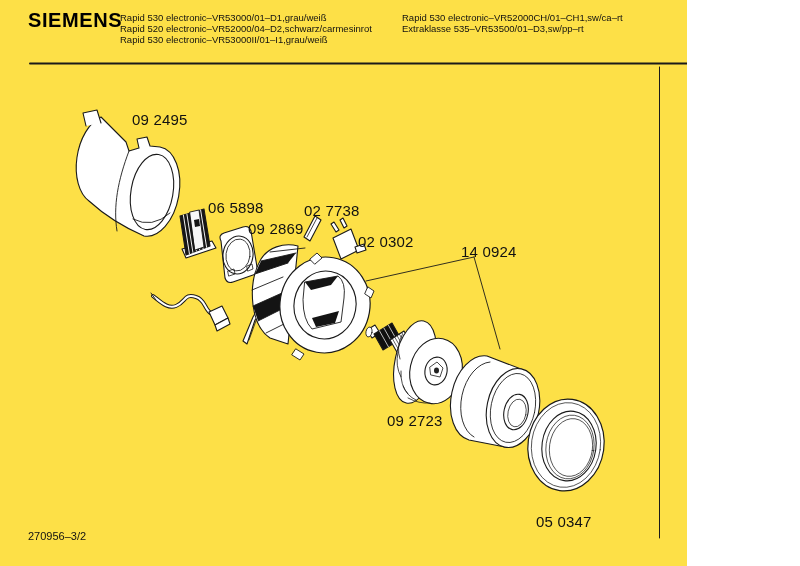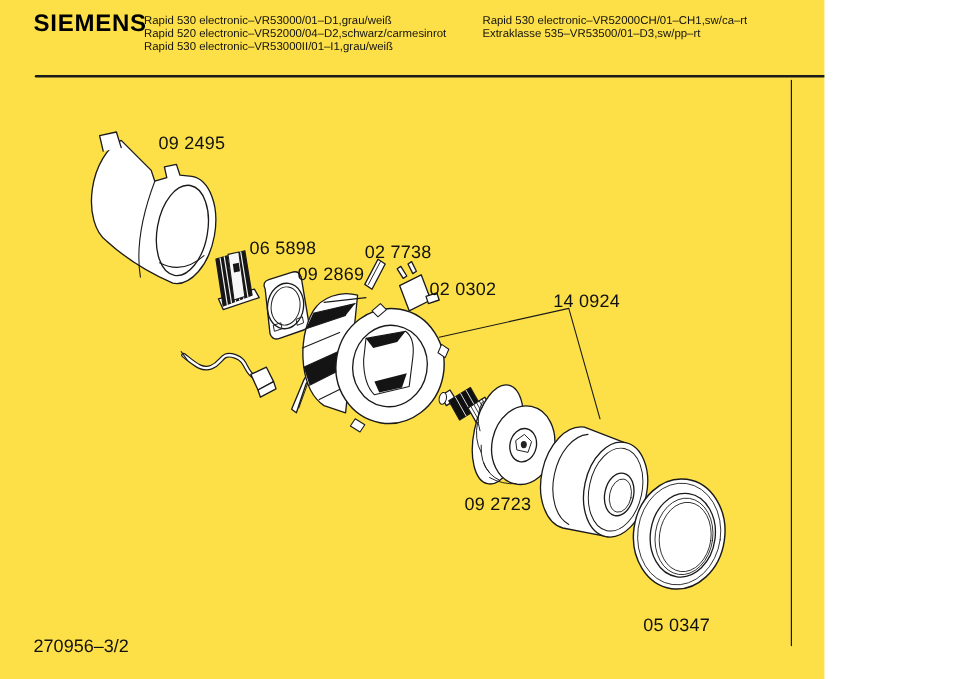--- a/index.html
+++ b/index.html
@@ -8,21 +8,21 @@
     font-family:"Liberation Sans",sans-serif;color:#111;
   }
   #drawing{position:absolute;left:0;top:0;}
   .brand{
     position:absolute;left:28px;top:9px;font-size:20px;font-weight:bold;
     letter-spacing:0.6px;color:#000;
   }
   .hcol{position:absolute;font-size:9.5px;line-height:10.8px;white-space:nowrap;color:#111;}
   .plabel{position:absolute;font-size:15px;letter-spacing:0.2px;white-space:nowrap;color:#111;}
   .cableblock div{line-height:10.8px;}
-  .docnum{position:absolute;left:28px;top:530px;font-size:15px;color:#111;}
+  .docnum{position:absolute;left:28px;top:530px;font-size:11px;color:#111;}
 </style>
 </head>
 <body>
 
 <div id="page">
 
   <div class="brand">SIEMENS</div>
 
   <div class="hcol" style="left:120px;top:13px;">
     <div>Rapid 530 electronic–VR53000/01–D1,grau/weiß</div>

